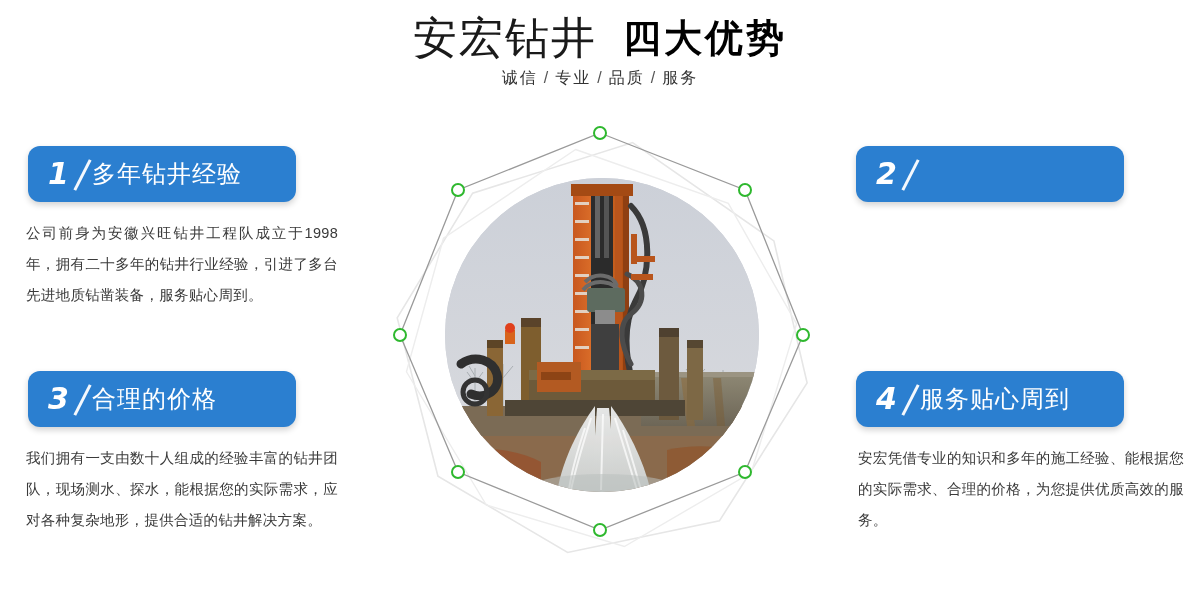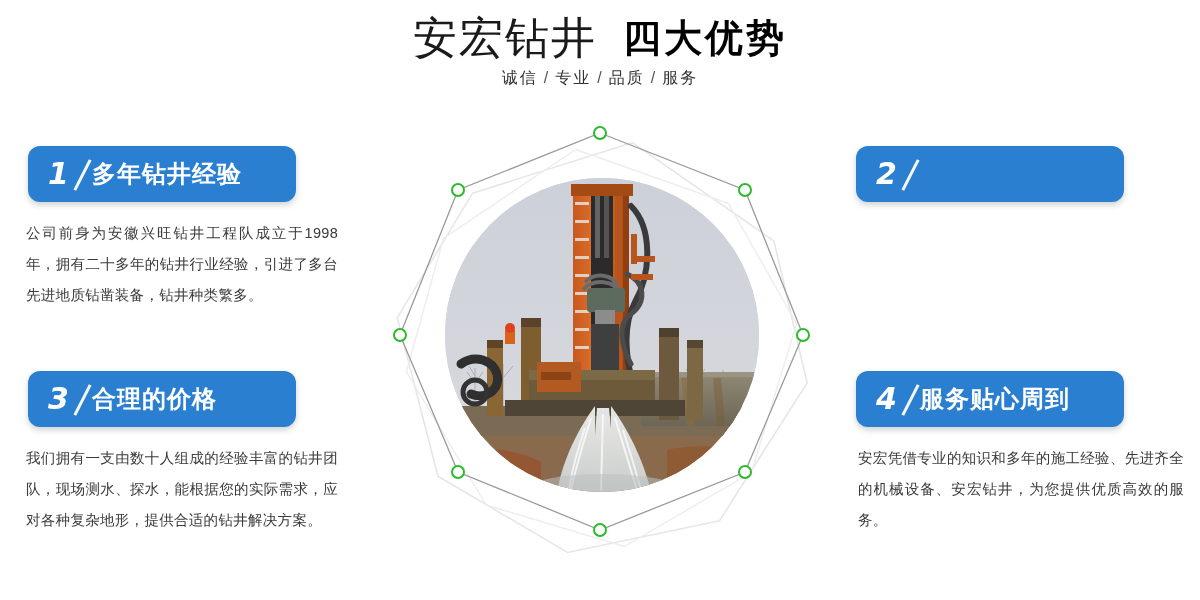--- a/index.html
+++ b/index.html
@@ -116,21 +116,21 @@
     top: 4px;
     width: 3px;
     height: 34px;
     background: #ffffff;
     transform: rotate(27deg);
     transform-origin: center;
     opacity: 0.95;
   }
   .pill-title {
     font-size: 24px;
-    font-weight: 700;
+    font-weight: 400;
     color: #ffffff;
     letter-spacing: 1px;
     white-space: nowrap;
   }
 
   .card-body {
     margin-top: 16px;
     padding: 0 2px;
     font-size: 14.5px;
     line-height: 31px;
@@ -179,21 +179,21 @@
 </div>
 
 <div class="card left row1">
   <div class="pill">
     <span class="num">
       <span class="digit">1</span>
       <span class="slash"></span>
     </span>
     <span class="pill-title">多年钻井经验</span>
   </div>
-  <div class="card-body">公司前身为安徽兴旺钻井工程队成立于1998年，拥有二十多年的钻井行业经验，引进了多台先进地质钻凿装备，钻井种类繁多。</div>
+  <div class="card-body">公司前身为安徽兴旺钻井工程队成立于1998年，拥有二十多年的钻井行业经验，引进了多台先进地质钻凿装备，服务贴心周到。</div>
 </div>
 
 <div class="card left row2">
   <div class="pill">
     <span class="num">
       <span class="digit">3</span>
       <span class="slash"></span>
     </span>
     <span class="pill-title">合理的价格</span>
   </div>
@@ -210,21 +210,21 @@
 </div>
 
 <div class="card right row2">
   <div class="pill">
     <span class="num">
       <span class="digit">4</span>
       <span class="slash"></span>
     </span>
     <span class="pill-title">服务贴心周到</span>
   </div>
-  <div class="card-body">安宏凭借专业的知识和多年的施工经验、先进齐全的机械设备、安宏钻井，为您提供优质高效的服务。</div>
+  <div class="card-body">安宏凭借专业的知识和多年的施工经验、能根据您的实际需求、合理的价格，为您提供优质高效的服务。</div>
 </div>
 
 <div id="center-graphic">
 
   <svg width="460" height="480" viewBox="0 0 460 480">
 
     <polygon points="230,40 385,115 440,250 375,400 230,455 90,400 25,250 80,115" fill="none" stroke="#e6e6e6" stroke-width="1.6" transform="rotate(9 230 248)"></polygon>
     <polygon points="230,48 375,120 428,248 365,390 230,448 98,390 35,248 88,120" fill="none" stroke="#ededed" stroke-width="1.4" transform="rotate(-7 230 248)"></polygon>
 
     <polygon points="230,33 375,90 433,235 375,372 230,430 88,372 30,235 88,90" fill="none" stroke="#9a9a9a" stroke-width="1.3"></polygon>

